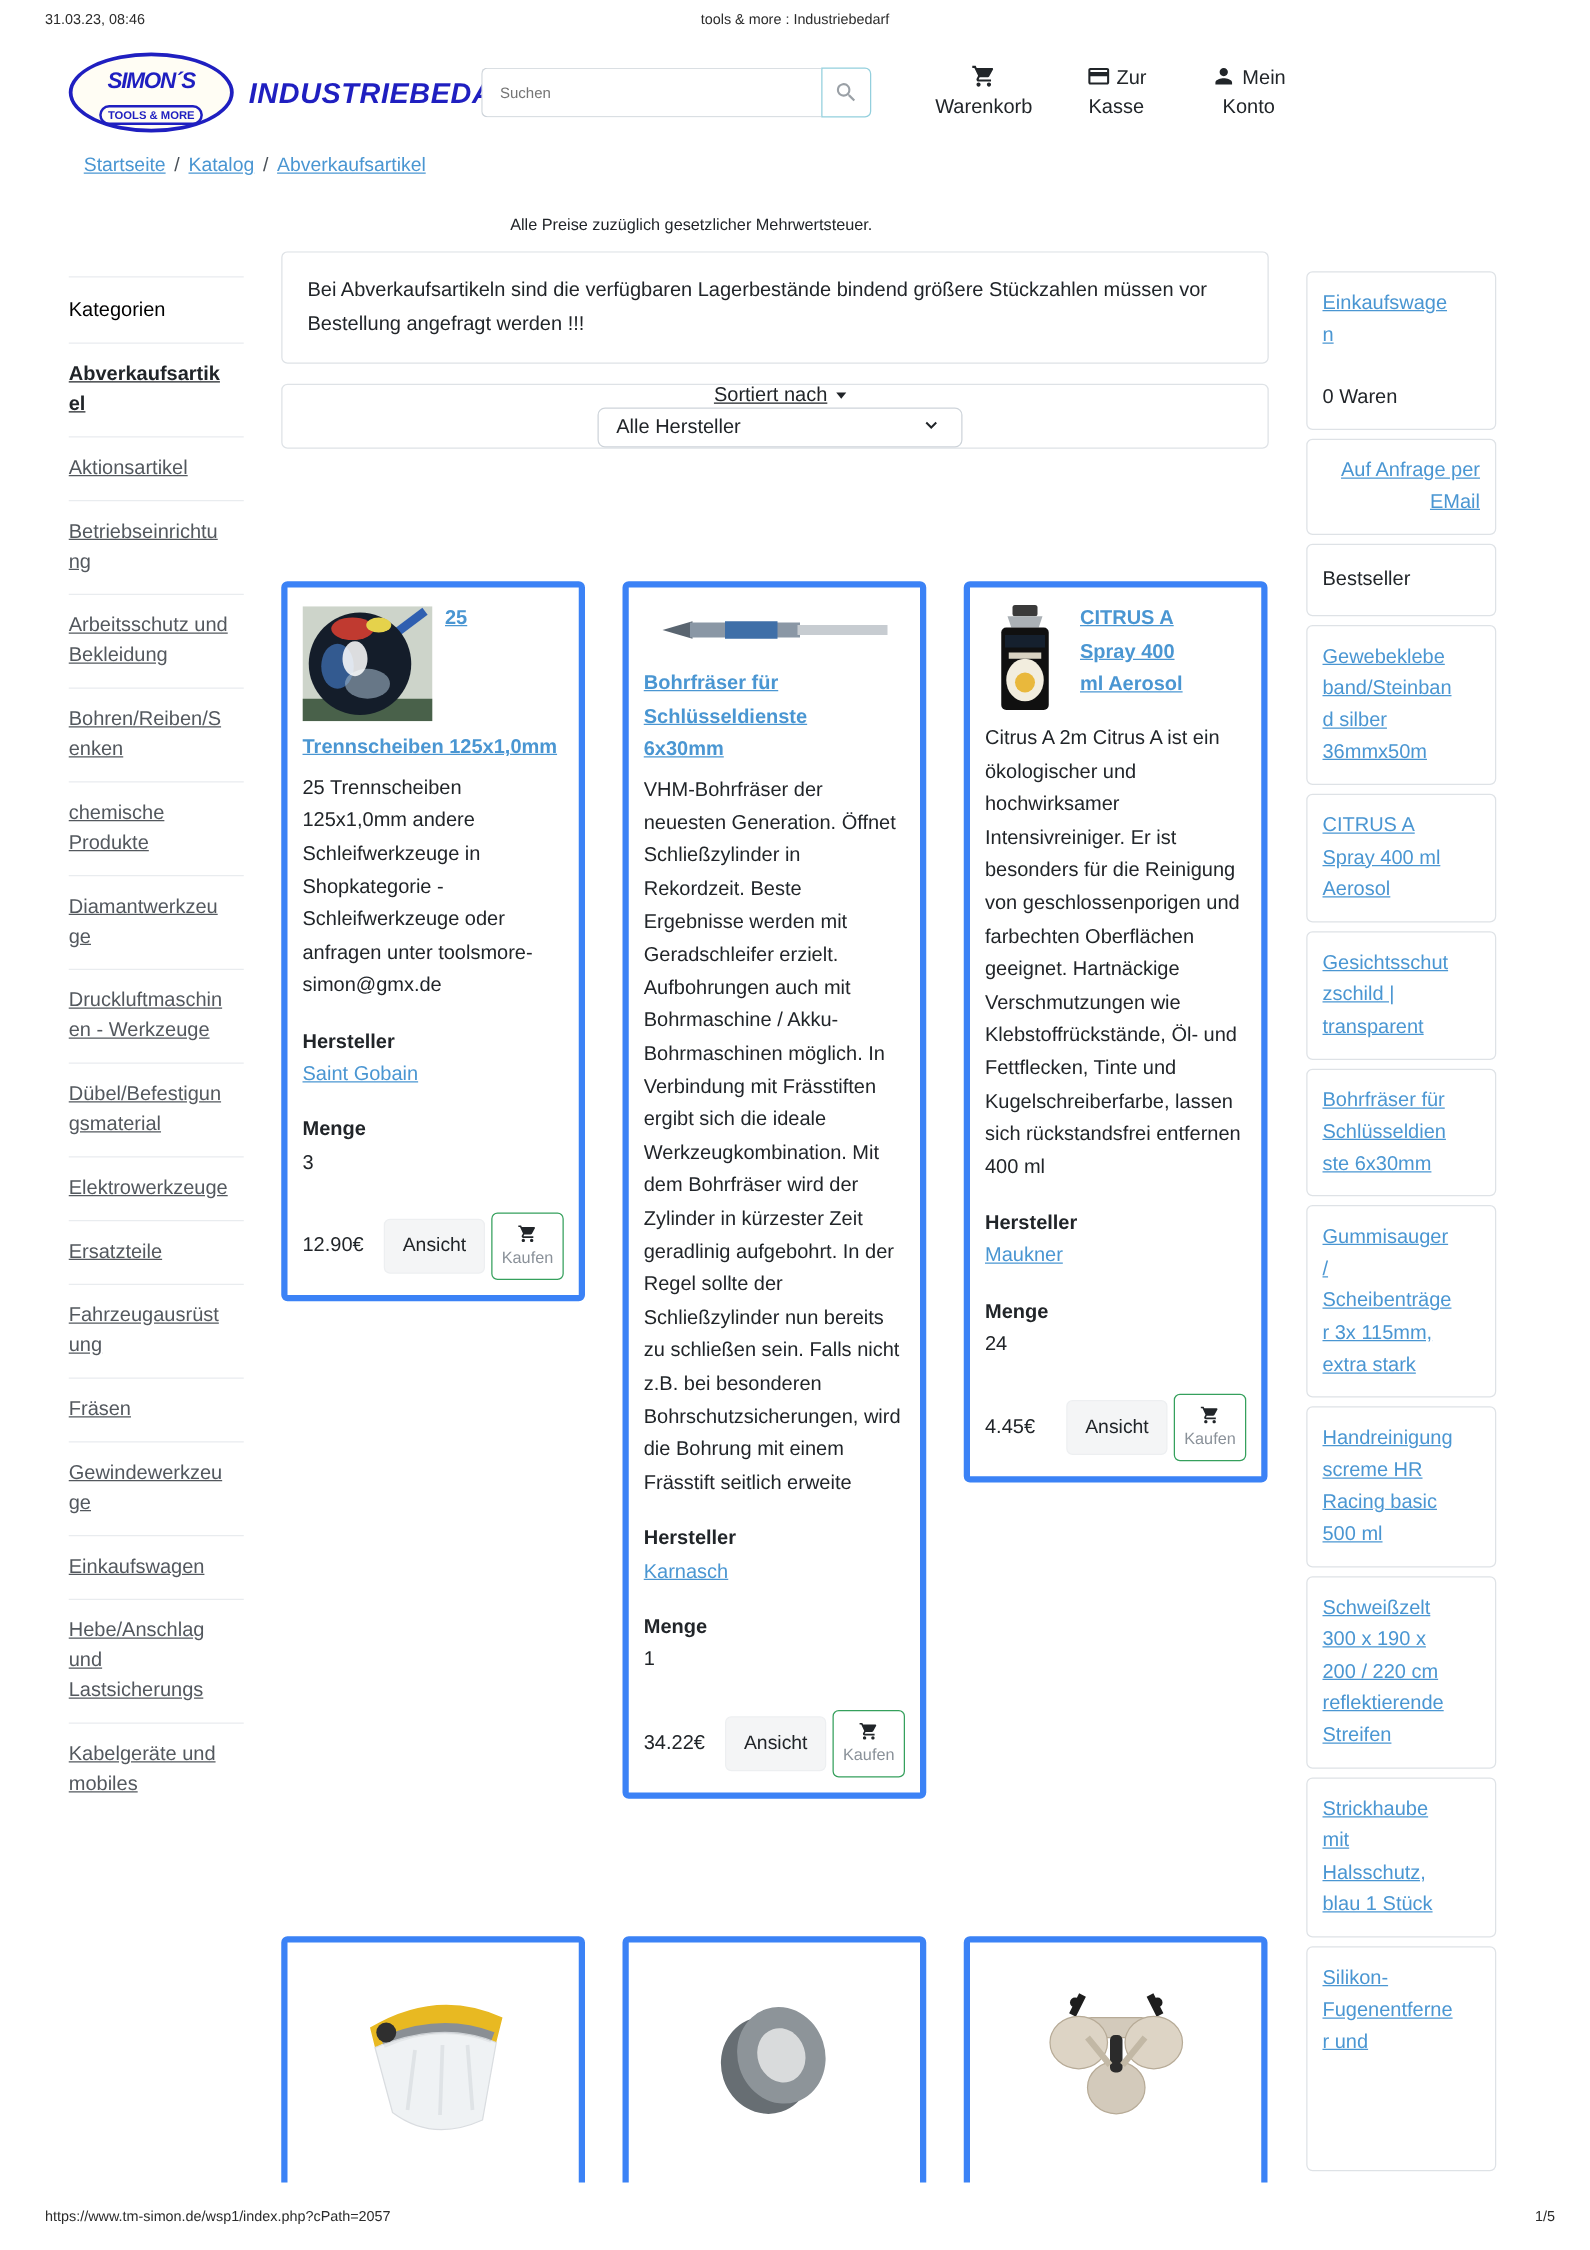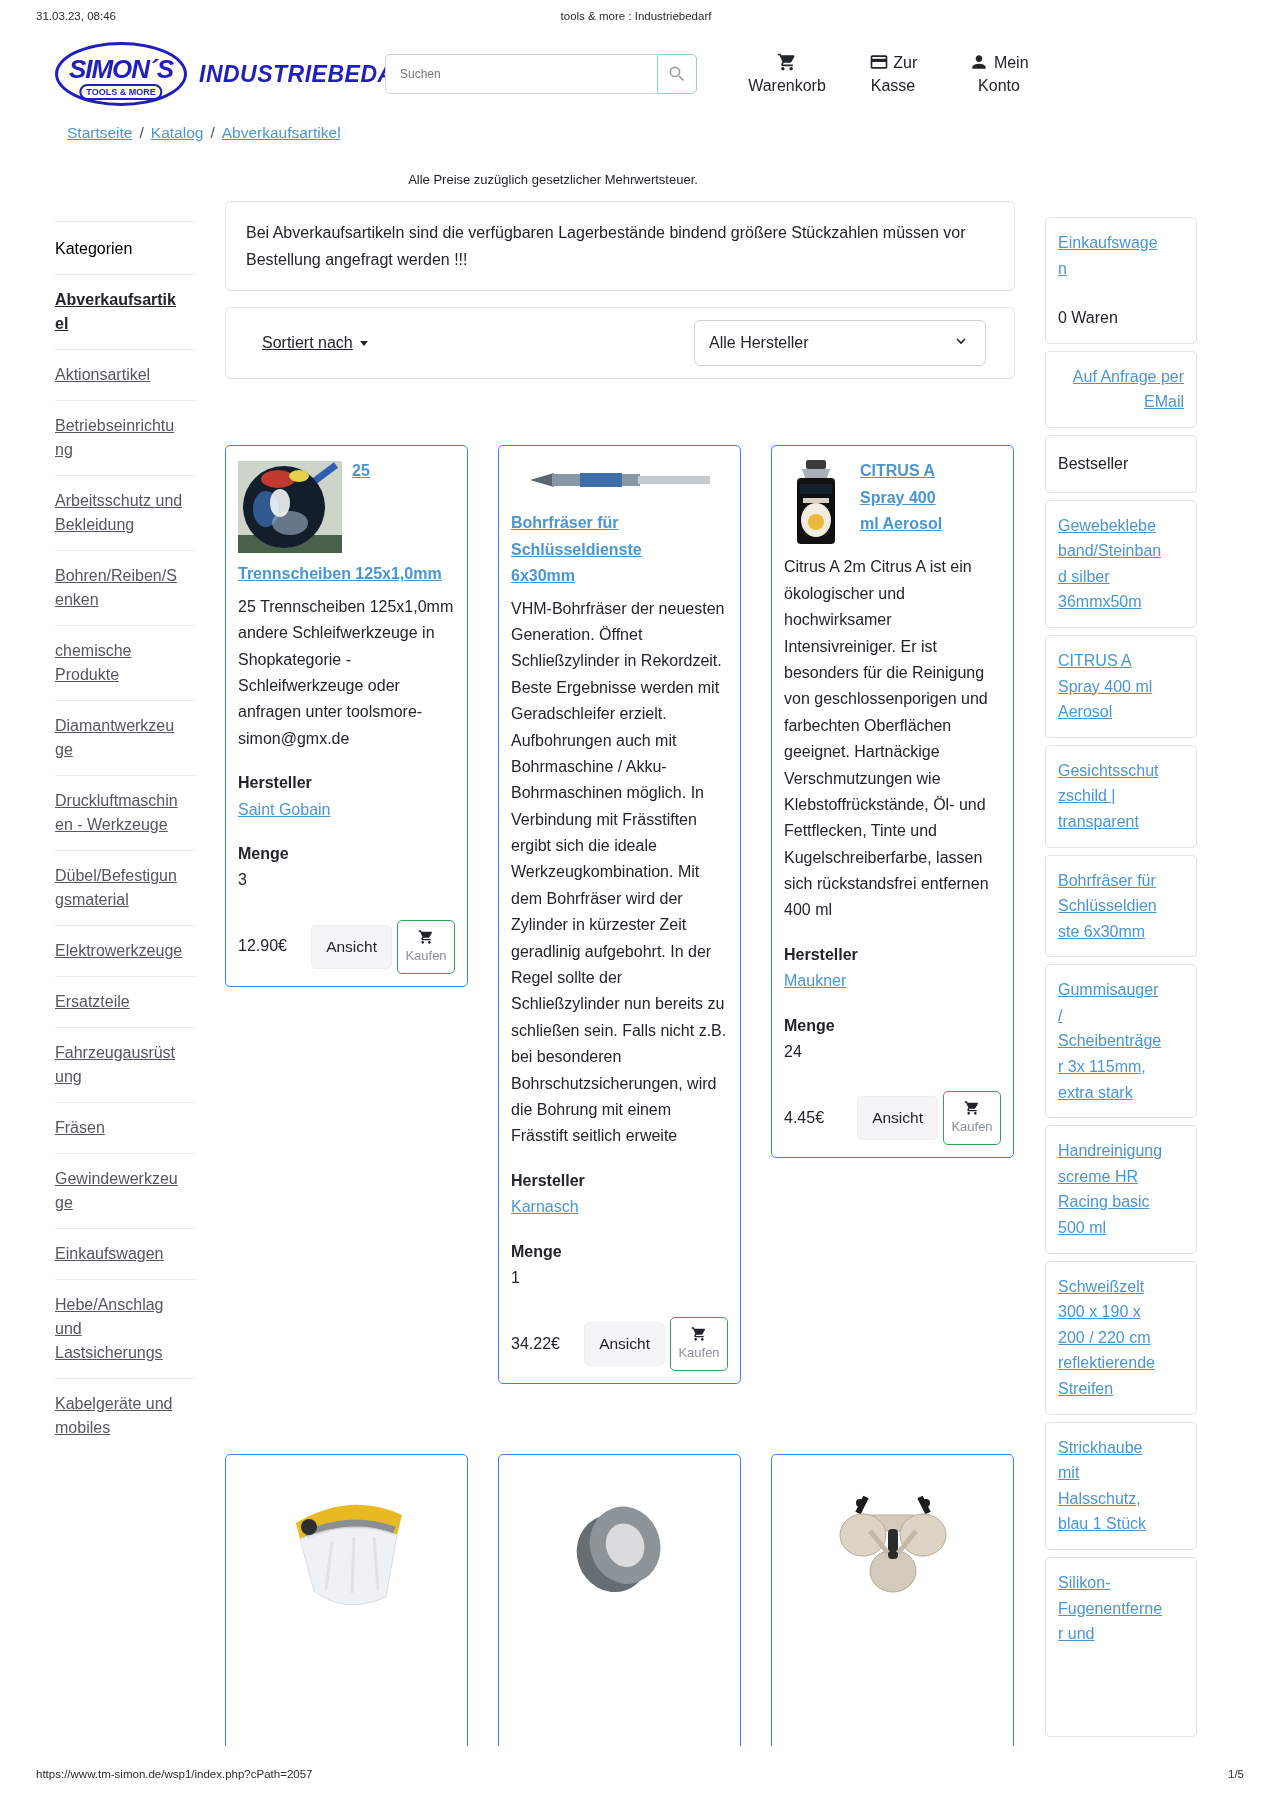--- a/index.html
+++ b/index.html
@@ -11,21 +11,21 @@
   .print-header { position:absolute; top:10px; left:36px; right:36px; font-size:11.5px; color:#2b2b2b; }
   .ph-title { position:absolute; left:50%; transform:translateX(-50%); }
   .print-footer { position:absolute; bottom:20px; left:36px; right:28px; font-size:11.5px; color:#2b2b2b;
                   display:flex; justify-content:space-between; }
 
   
   .site-header { display:flex; align-items:center; padding:42px 60px 0 55px; }
   .logo-wrap { display:flex; align-items:center; width:330px; flex:none; }
   .logo-oval { width:132px; height:64px; border:3px solid #1f1fc0; border-radius:50%; position:relative;
                text-align:center; flex:none; background:#fffdf4; }
-  .logo-name { font-size:26px; font-weight:bold; font-style:italic; color:#1f1fc0; margin-top:9px; letter-spacing:-1px; }
+  .logo-name { font-size:18px; font-weight:bold; font-style:italic; color:#1f1fc0; margin-top:9px; letter-spacing:-1px; }
   .logo-sub { position:absolute; bottom:3px; left:50%; transform:translateX(-50%); background:#fffdf4;
               border:2px solid #1f1fc0; border-radius:8px; font-size:9px; font-weight:bold; color:#1f1fc0;
               padding:0 5px; white-space:nowrap; line-height:12px; }
   .logo-suffix { font-size:23px; font-weight:800; font-style:italic; color:#1f1fc0; margin-left:12px; letter-spacing:.5px; }
   .search { display:flex; width:312px; height:40px; flex:none; }
   .search input { flex:1; min-width:0; border:1px solid #ced4da; border-right:none; border-radius:5px 0 0 5px;
                   padding:0 14px; font-size:12px; color:#495057; font-family:inherit; outline:none; }
   .search-btn { width:40px; border:1px solid #93cfdd; border-radius:0 5px 5px 0; background:#fff; cursor:pointer;
                 display:flex; align-items:center; justify-content:center; }
   .hnav { display:flex; margin-left:46px; gap:18px; }
@@ -45,31 +45,31 @@
   
   .categories { border-top:1px solid #e9ecef; margin-top:20px; font-size:16px; line-height:1.5; }
   .cat-title { padding:15px 0 13px; color:#000000; }
   .cat-item { padding:13px 12px 13px 0; border-top:1px solid #e9ecef; overflow-wrap:break-word; }
   .cat-item:first-of-type { border-top:none; }
   .cat-item a { color:#53585e; text-decoration:underline; cursor:pointer; }
   .cat-item.active a { color:#212529; font-weight:bold; }
 
   
   .notice { border:1px solid #dee2e6; border-radius:5px; padding:17px 20px; line-height:1.7; }
-  .sortbar { border:1px solid #dee2e6; border-radius:5px; margin-top:16px; height:72px;
-             padding:0 28px 0 36px; display:flex; align-items:center; justify-content:space-between; }
+  .sortbar { border:1px solid #dee2e6; border-radius:5px; margin-top:16px; height:52px;
+             padding:0 28px 0 36px; display:flex; align-items:center; justify-content:space-between;flex-direction:column; }
   .sort-link { color:#212529; text-decoration:underline; cursor:pointer; }
   .caret-down { display:inline-block; width:0; height:0; border-left:4px solid transparent;
                 border-right:4px solid transparent; border-top:5px solid #212529; margin-left:7px; vertical-align:2px; }
   .select { width:292px; height:46px; border:1px solid #ced4da; border-radius:6px; background:#fff;
             display:flex; align-items:center; justify-content:space-between; padding:0 12px 0 14px; cursor:pointer; }
 
   .products { display:grid; grid-template-columns:repeat(3,243px); column-gap:30px; row-gap:70px;
               margin-top:66px; align-items:start; }
-  .card { border:1px solid #3b82f6; border-radius:5px; padding:12px; line-height:1.65; background:#fff; }
+  .card { border:5px solid #3b82f6; border-radius:5px; padding:12px; line-height:1.65; background:#fff;margin-top:40px; }
   .title-link { color:#4a96d2; font-weight:bold; text-decoration:underline; cursor:pointer; }
   .thumb1 { float:left; width:104px; height:92px; margin:3px 10px 8px 0; }
   .thumb2 { display:block; width:192px; height:40px; margin:2px auto 10px; }
   .p2-title { display:inline-block; max-width:170px; }
   .p3-head { display:flex; gap:12px; align-items:flex-start; }
   .thumb3 { width:64px; height:90px; flex:none; }
   .p3-title { display:inline-block; max-width:96px; text-align:left; }
   .desc { clear:both; margin-top:6px; }
   .spec-label { font-weight:bold; margin-top:18px; }
   .mfr-link { color:#4a96d2; text-decoration:underline; cursor:pointer; }

